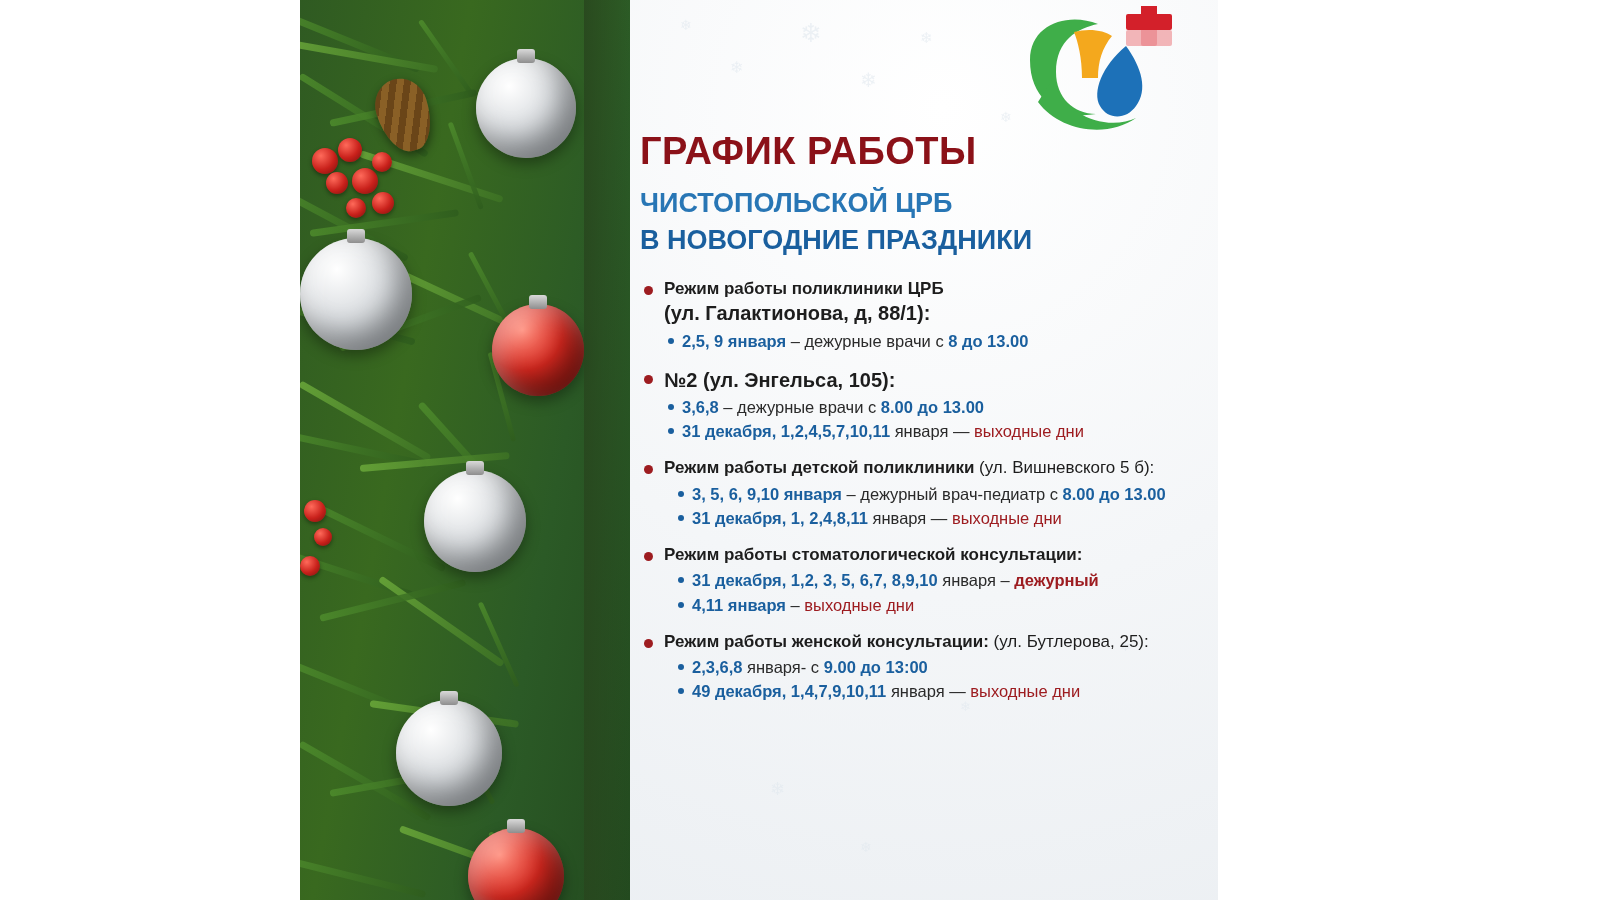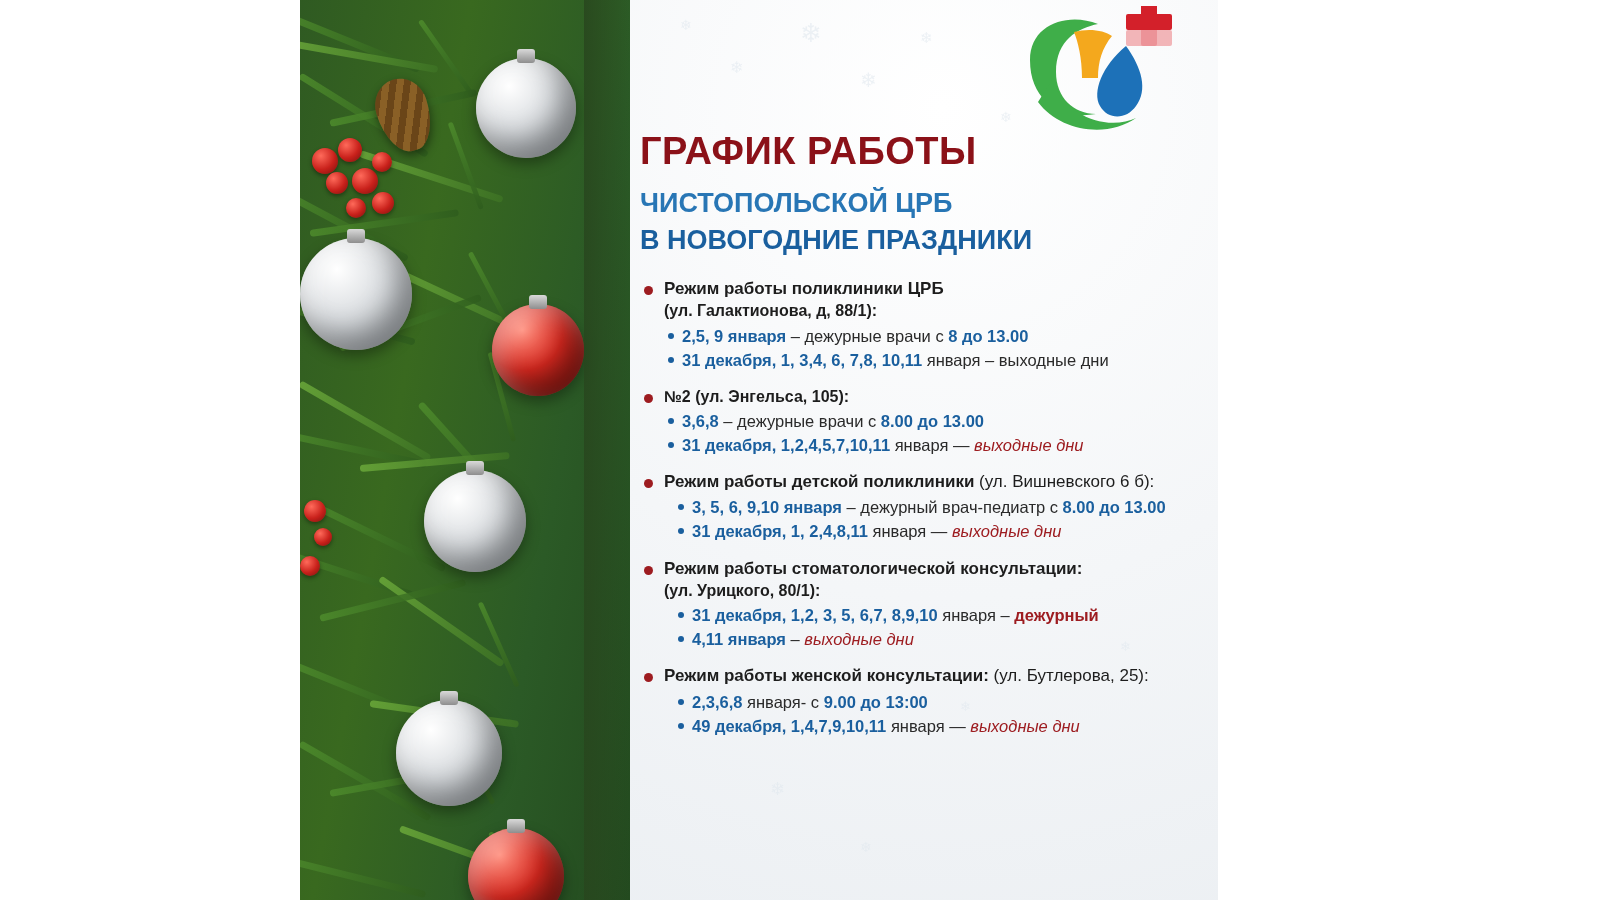--- a/index.html
+++ b/index.html
@@ -196,21 +196,21 @@
     height: 9px;
     border-radius: 50%;
     background: #9d1c20;
   }
   .sec-head .addr-inline {
     font-weight: 400;
     color: #1d1d1d;
   }
   .sec-addr {
     padding-left: 34px;
-    font-size: 16px;
+    font-size: 20px;
     font-weight: 700;
     color: #1d1d1d;
     line-height: 1.32;
   }
 
   .items { margin-top: 2px; }
   .item {
     position: relative;
     padding-left: 52px;
     font-size: 16.5px;
@@ -225,21 +225,21 @@
     height: 6px;
     border-radius: 50%;
     background: #1a5f9e;
   }
   .item.indent  { padding-left: 46px; margin-left: 16px; }
   .item.indent .bdot { left: 32px; }
 
   .b-blue  { color: #1a5f9e; font-weight: 700; }
   .b-red   { color: #9d1c20; font-weight: 700; }
   .t-plain { color: #2a2a2a; font-weight: 400; }
-  .t-red   { color: #9d1c20; font-weight: 400; font-style: italic; }
+  .t-red   { color: #9d1c20; font-weight: 400; }
 </style>
 </head>
 <body>
 
 <div id="poster">
 
   <div class="side-bar left"></div>
   <div class="side-bar right"></div>
 
   <div class="card">
@@ -350,41 +350,39 @@
       <div class="title-main">ГРАФИК РАБОТЫ</div>
       <div class="title-sub1">ЧИСТОПОЛЬСКОЙ ЦРБ</div>
       <div class="title-sub2">В НОВОГОДНИЕ ПРАЗДНИКИ</div>
 
       <div class="sections" id="sections">
           <div class="section">
             <div class="sec-head"><span class="dot"></span><span>Режим работы поликлиники ЦРБ</span></div>
             <div class="sec-addr">(ул. Галактионова, д, 88/1):</div>
             <div class="items">
               <div class="item"><span class="bdot"></span><span class="b-blue">2,5, 9 января</span><span class="t-plain"> – дежурные врачи с </span><span class="b-blue">8 до 13.00</span></div>
-              <div class="item"><span class="bdot"></span><span class="b-blue">31 декабря, 1, 3,4, 6, 7,8, 10,11</span><span class="t-plain"> января – выходные дни</span></div>
             </div>
           </div>
           <div class="section">
             <div class="sec-head"><span class="dot"></span></div>
             <div class="sec-addr">№2 (ул. Энгельса, 105):</div>
             <div class="items">
               <div class="item"><span class="bdot"></span><span class="b-blue">3,6,8</span><span class="t-plain"> – дежурные врачи с </span><span class="b-blue">8.00 до 13.00</span></div>
               <div class="item"><span class="bdot"></span><span class="b-blue">31 декабря, 1,2,4,5,7,10,11</span><span class="t-plain"> января — </span><span class="t-red">выходные дни</span></div>
             </div>
           </div>
           <div class="section">
-            <div class="sec-head"><span class="dot"></span><span>Режим работы детской поликлиники</span><span class="addr-inline"> (ул. Вишневского 6 б):</span></div>
+            <div class="sec-head"><span class="dot"></span><span>Режим работы детской поликлиники</span><span class="addr-inline"> (ул. Вишневского 5 б):</span></div>
             <div class="items">
               <div class="item indent"><span class="bdot"></span><span class="b-blue">3, 5, 6, 9,10 января</span><span class="t-plain"> – дежурный врач-педиатр с </span><span class="b-blue">8.00 до 13.00</span></div>
               <div class="item indent"><span class="bdot"></span><span class="b-blue">31 декабря, 1, 2,4,8,11</span><span class="t-plain"> января — </span><span class="t-red">выходные дни</span></div>
             </div>
           </div>
           <div class="section">
             <div class="sec-head"><span class="dot"></span><span>Режим работы стоматологической консультации:</span></div>
-            <div class="sec-addr">(ул. Урицкого, 80/1):</div>
             <div class="items">
               <div class="item indent"><span class="bdot"></span><span class="b-blue">31 декабря, 1,2, 3, 5, 6,7, 8,9,10</span><span class="t-plain"> января – </span><span class="b-red">дежурный</span></div>
               <div class="item indent"><span class="bdot"></span><span class="b-blue">4,11 января</span><span class="t-plain"> – </span><span class="t-red">выходные дни</span></div>
             </div>
           </div>
           <div class="section">
             <div class="sec-head"><span class="dot"></span><span>Режим работы женской консультации:</span><span class="addr-inline"> (ул. Бутлерова, 25):</span></div>
             <div class="items">
               <div class="item indent"><span class="bdot"></span><span class="b-blue">2,3,6,8</span><span class="t-plain"> января- с </span><span class="b-blue">9.00 до 13:00</span></div>
               <div class="item indent"><span class="bdot"></span><span class="b-blue">49 декабря, 1,4,7,9,10,11</span><span class="t-plain"> января — </span><span class="t-red">выходные дни</span></div>

